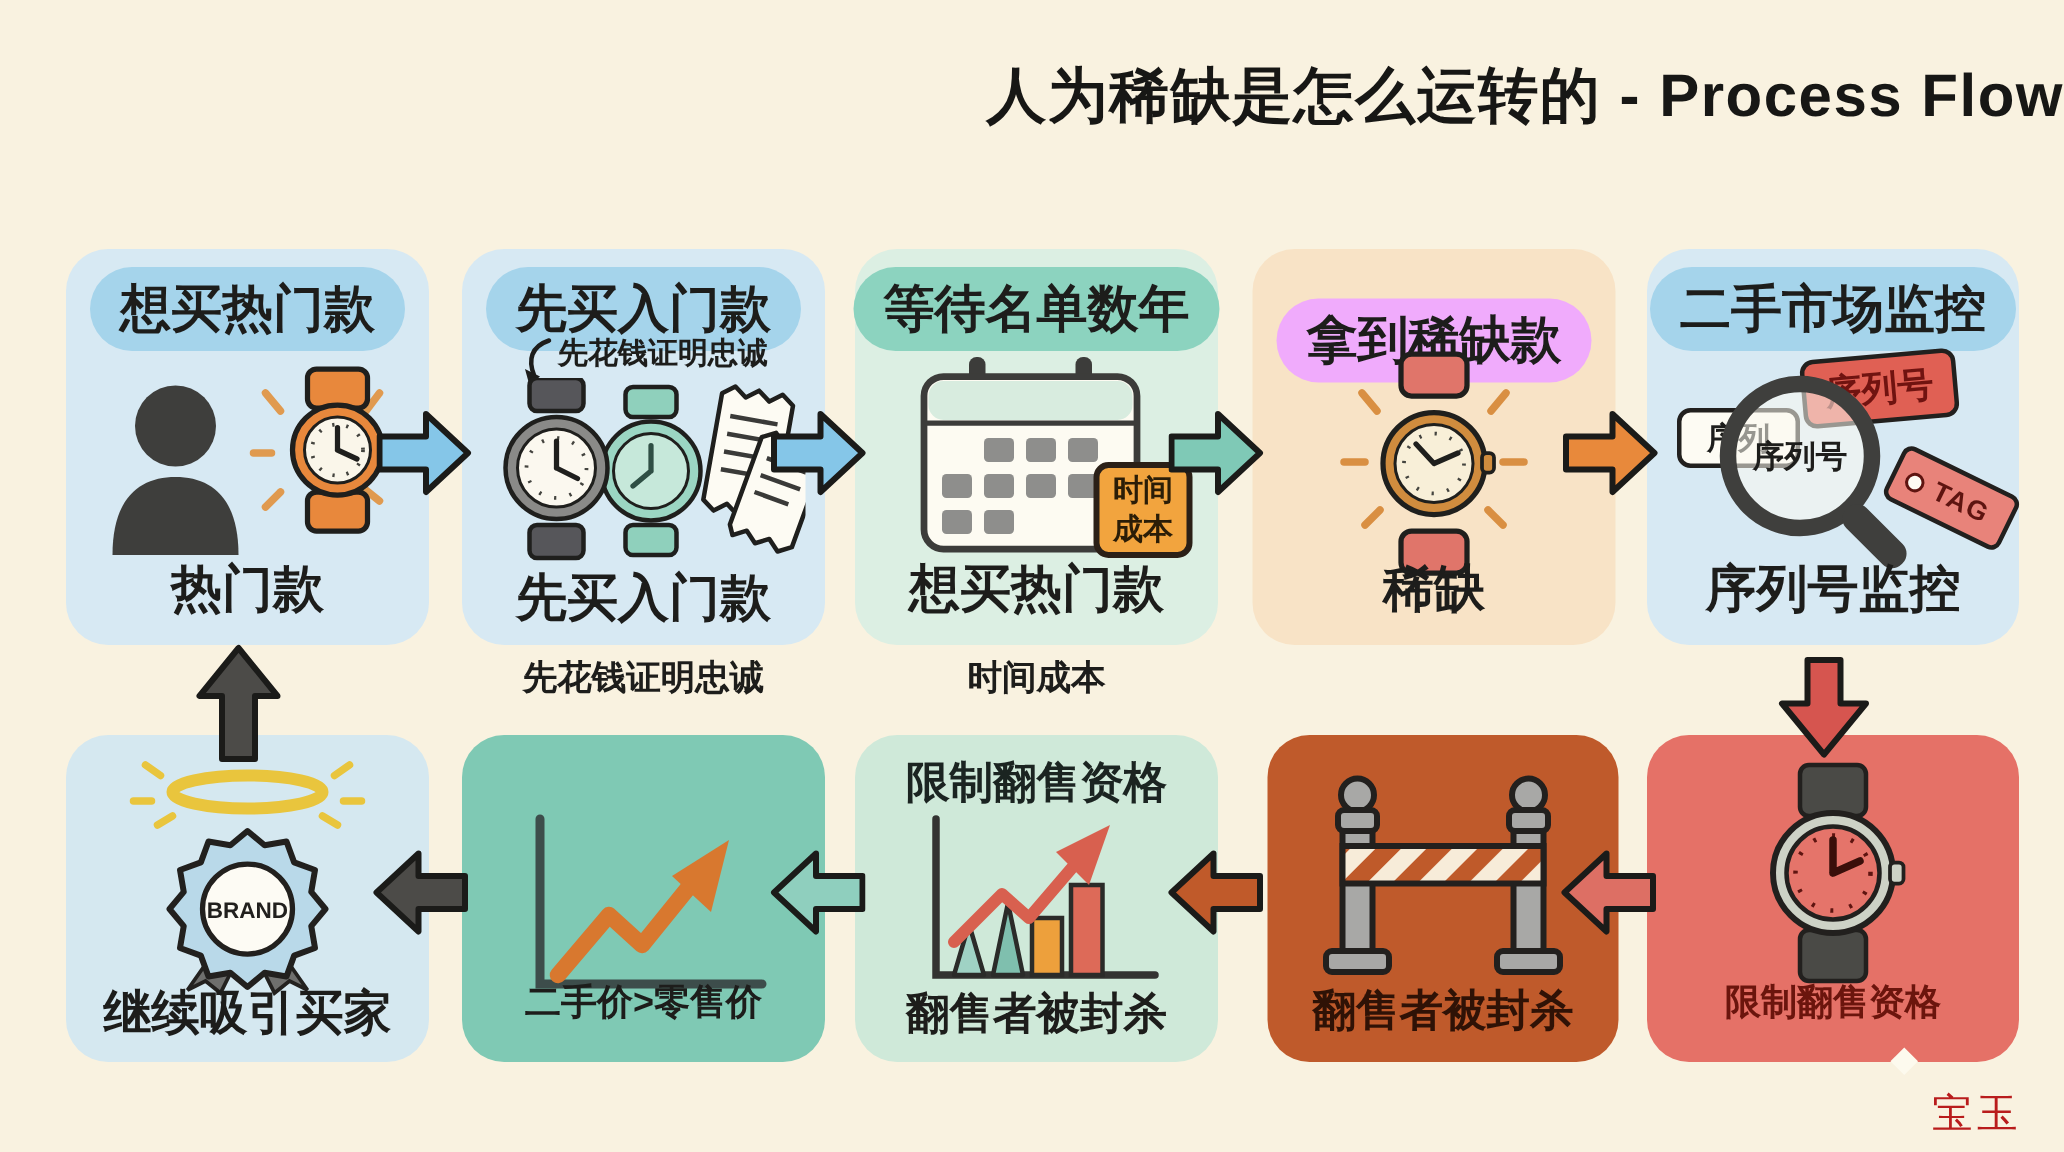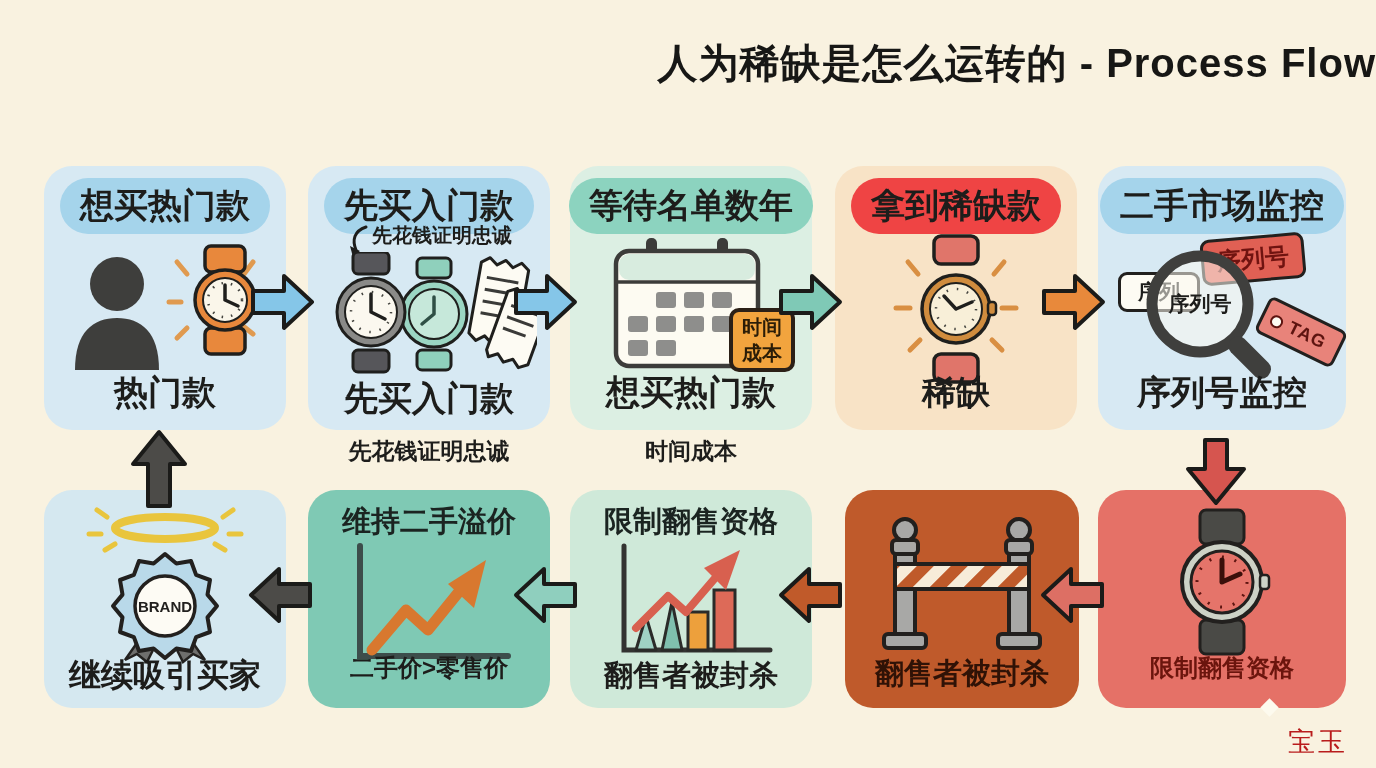--- a/index.html
+++ b/index.html
@@ -111,21 +111,21 @@
     </svg>
     <div class="badge-time">
       <div>时间</div>
       <div>成本</div>
     </div>
     <div class="cap cap-top">想买热门款</div>
   </div>
   <div class="foot" style="left:570px;width:242px;">时间成本</div>
 
   <div class="box" style="left: 835px; top: 166px; width: 242px; height: 264px; background-color: rgb(248, 227, 198);">
-    <div class="pill" style="background-color: #ef4444;">拿到稀缺款</div>
+    <div class="pill" style="background-color: #f0abfc; margin-top: 21px;">拿到稀缺款</div>
     <svg style="position:absolute;left:51px;top:68px;" width="140" height="152" viewBox="0 0 140 152">
       <g stroke="#d98f42" stroke-width="5" stroke-linecap="round">
         <line x1="22" y1="28" x2="32" y2="40"></line>
           <line x1="118" y1="28" x2="108" y2="40"></line>
         <line x1="10" y1="74" x2="24" y2="74"></line>
           <line x1="116" y1="74" x2="130" y2="74"></line>
         <line x1="24" y1="116" x2="34" y2="106"></line>
           <line x1="116" y1="116" x2="106" y2="106"></line>
       </g>
       <rect x="48" y="2" width="44" height="28" rx="7" fill="#e0756a" stroke="#1f1f1d" stroke-width="3.5"></rect>
@@ -171,21 +171,20 @@
       <path d="M64,140 L80,146 L72,162 L62,154 L50,160 Z" fill="#6f6f6d" stroke="#23211f" stroke-width="2.5" transform="translate(0,-4)"></path>
       <path d="M116,140 L100,146 L108,162 L118,154 L130,160 Z" fill="#6f6f6d" stroke="#23211f" stroke-width="2.5" transform="translate(0,-4)"></path>
       <polygon points="142,102 132.5,113.4 135,128 121.1,133.1 116,147 101.4,144.5 90,154 78.6,144.5 64,147 58.9,133.1 45,128 47.5,113.4 38,102 47.5,90.6 45,76 58.9,70.9 64,57 78.6,59.5 90,50 101.4,59.5 116,57 121.1,70.9 135,76 132.5,90.6" fill="#b9d9e9" stroke="#22201e" stroke-width="4" stroke-linejoin="round"></polygon>
       <circle cx="90" cy="102" r="30" fill="#fdfbf4" stroke="#22201e" stroke-width="3.5"></circle>
       <text x="90" y="108" text-anchor="middle" font-size="15" font-weight="bold" fill="#22201e">BRAND</text>
     </svg>
     <div class="cap" style="bottom:10px;font-size:32px;">继续吸引买家</div>
   </div>
 
   <div class="box" style="left: 308px; top: 490px; width: 242px; height: 218px; background-color: rgb(127, 201, 180);">
-    <div class="hdr">维持二手溢价</div>
     <svg style="position:absolute;left:36px;top:52px;" width="170" height="120" viewBox="0 0 170 120">
       <polyline points="16,4 16,114 164,114" fill="none" stroke="#3d4d4b" stroke-width="6" stroke-linecap="round"></polyline>
       <polyline points="28,108 62,68 84,88 118,46" fill="none" stroke="#d8782f" stroke-width="11" stroke-linecap="round" stroke-linejoin="round"></polyline>
       <polygon points="142,18 104,42 130,66" fill="#d8782f"></polygon>
     </svg>
     <div class="cap cap-bot">二手价&gt;零售价</div>
   </div>
 
   <div class="box" style="left: 570px; top: 490px; width: 242px; height: 218px; background-color: rgb(207, 233, 217);">
     <div class="hdr">限制翻售资格</div>

